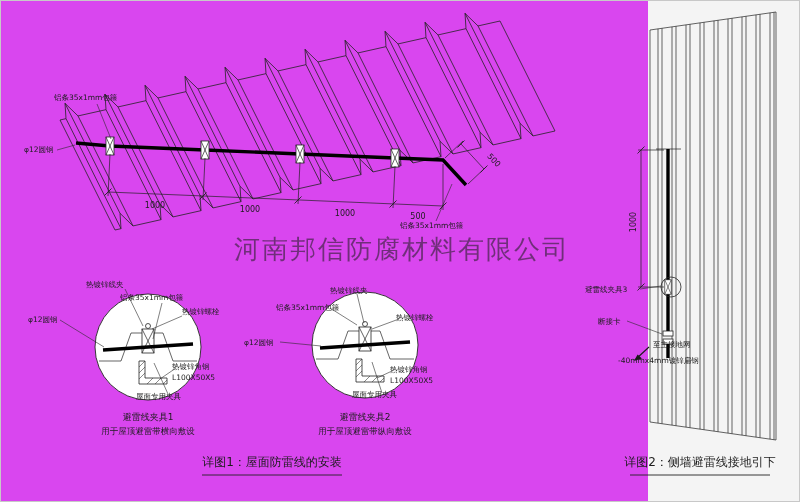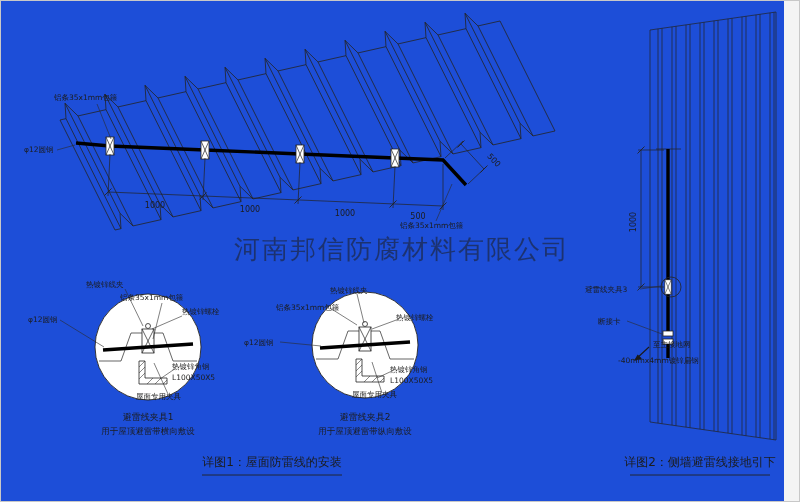--- a/index.html
+++ b/index.html
@@ -1,16 +1,16 @@
 <!DOCTYPE html>
 <html><head>
 <meta charset="utf-8">
 <style>
   html,body{margin:0;padding:0;background:#f4f4f4;}
-  .canvas{width:784px;height:502px;background:#1d4ed8;position:relative;font-family:"DejaVu Sans",sans-serif;}
+  .canvas{width:648px;height:502px;background:#d946ef;position:relative;font-family:"DejaVu Sans",sans-serif;}
   svg{display:block;}
   .ln{fill:none;stroke:#232323;stroke-width:0.8;vector-effect:non-scaling-stroke;}
   .thin{fill:none;stroke:#232323;stroke-width:0.7;}
   .leader{fill:none;stroke:#2a2a2a;stroke-width:0.6;}
   .wire{fill:none;stroke:#000000;stroke-width:3.4;}
   .hatch{stroke:#2a2a2a;stroke-width:0.55;}
   text{fill:#1c1c1c;font-family:"DejaVu Sans",sans-serif;}
   .lbl{font-size:7.5px;}
   .dim{font-size:8px;}
   .ttl{font-size:9px;}

